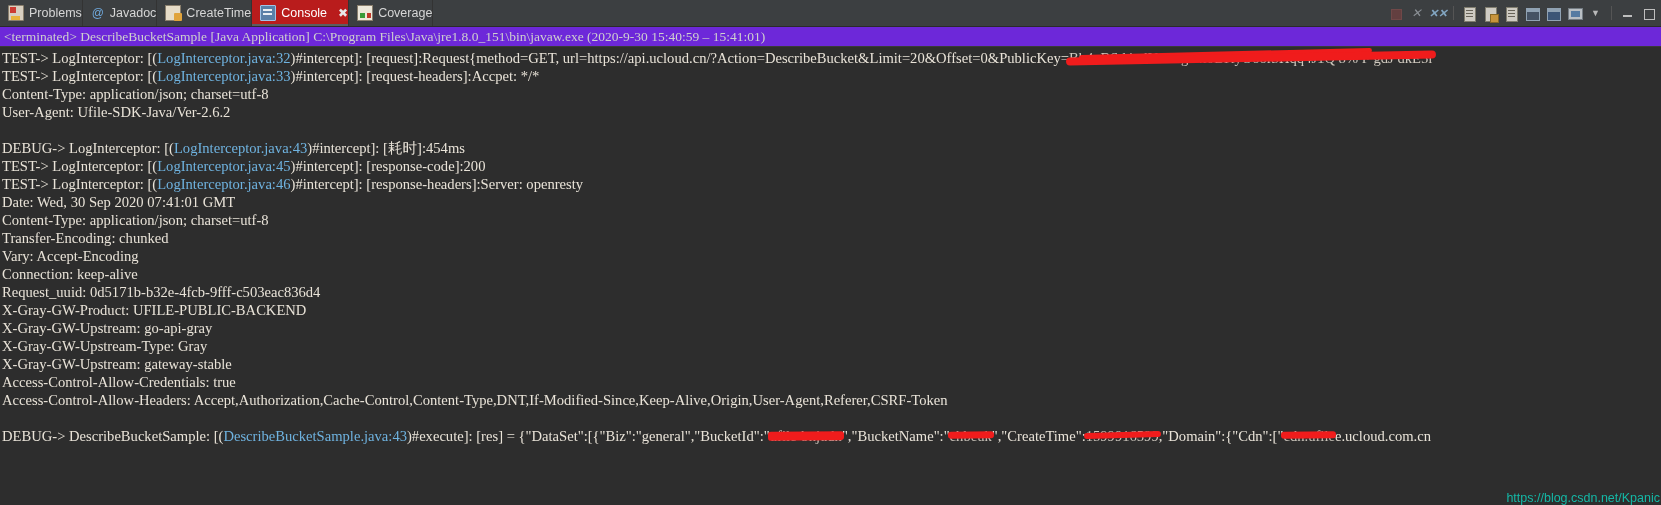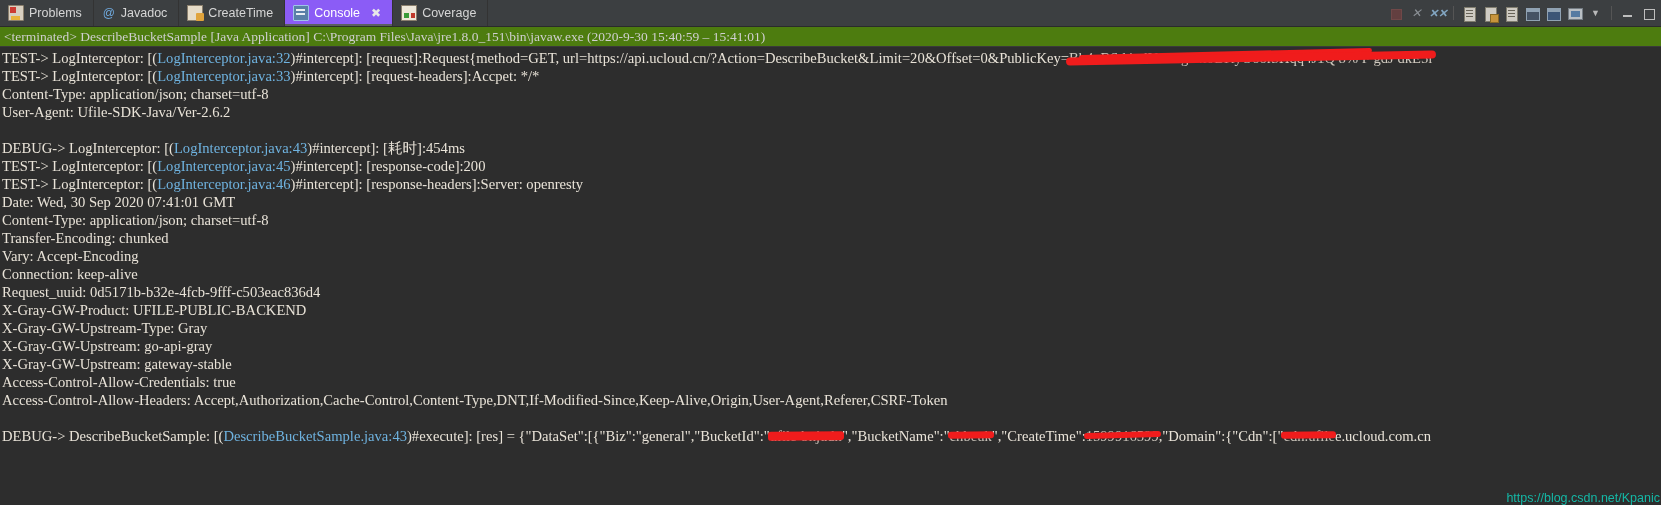--- a/index.html
+++ b/index.html
@@ -14,27 +14,27 @@
   
   .tabbar{
     position:relative;height:26px;width:1661px;
     background:#3c3f41;
     border-bottom:1px solid #2b2b2b;
     display:flex;align-items:stretch;
     font-family:"Liberation Sans","DejaVu Sans",sans-serif;
   }
   .tab{
     display:flex;align-items:center;gap:5px;
-    padding:0 11px 0 8px;
+    padding:0 0 0 8px;
     color:#d6d6d6;font-size:12.5px;
     border-right:1px solid #333;
     cursor:default;white-space:nowrap;
   }
   .tab.active{
-    background:#8b5cf6;
+    background:#b91c1c;
     color:#ffffff;
     box-shadow:inset 0 -2px 0 #5a5e60;
   }
   .tab .label{line-height:26px;}
   .tabclose{
     font-size:12px;color:#e8e8e8;font-weight:bold;
     margin-left:6px;line-height:1;cursor:pointer;
   }
   .ticon{width:14px;height:14px;display:inline-block;position:relative;flex:0 0 auto;}
 
@@ -77,21 +77,21 @@
   .g-mon:after{content:"";position:absolute;left:2px;top:2px;width:9px;height:6px;background:#5b86b3;}
   .g-caret{color:#cfcfcf;font-size:9px;line-height:17px;text-align:center;display:block;font-family:"Liberation Sans",sans-serif;}
   .g-min{position:absolute;left:4px;bottom:5px;width:9px;height:2px;background:#d5d5d5;}
   .g-max{position:absolute;left:4px;top:4px;width:9px;height:9px;border:1.5px solid #d5d5d5;}
 
   
   .statusline{
     height:19px;line-height:19px;
     padding-left:4px;
     color:#cfcfcf;font-size:13.5px;
-    background:#4d7c0f;
+    background:#6d28d9;
     white-space:nowrap;overflow:hidden;
     border-bottom:1px solid #3a3a3a;
   }
 
   
   .console{
     position:relative;
     background:#2d2d2d;
     height:460px;width:1661px;
     overflow:hidden;
@@ -253,22 +253,22 @@
       <span>TEST-&gt; LogInterceptor: [(</span><span class="lk">LogInterceptor.java:46</span><span>)#intercept]: [response-headers]:Server: openresty</span>
     </div>
 
     <div class="ln">Date: Wed, 30 Sep 2020 07:41:01 GMT</div>
     <div class="ln">Content-Type: application/json; charset=utf-8</div>
     <div class="ln">Transfer-Encoding: chunked</div>
     <div class="ln">Vary: Accept-Encoding</div>
     <div class="ln">Connection: keep-alive</div>
     <div class="ln">Request_uuid: 0d5171b-b32e-4fcb-9fff-c503eac836d4</div>
     <div class="ln">X-Gray-GW-Product: UFILE-PUBLIC-BACKEND</div>
+    <div class="ln">X-Gray-GW-Upstream: go-api-gray</div>
     <div class="ln">X-Gray-GW-Upstream-Type: Gray</div>
-    <div class="ln">X-Gray-GW-Upstream: go-api-gray</div>
     <div class="ln">X-Gray-GW-Upstream: gateway-stable</div>
     <div class="ln">Access-Control-Allow-Credentials: true</div>
     <div class="ln">Access-Control-Allow-Headers: Accept,Authorization,Cache-Control,Content-Type,DNT,If-Modified-Since,Keep-Alive,Origin,User-Agent,Referer,CSRF-Token</div>
 
     <div class="ln blank"></div>
 
     <div class="ln">
       <span>DEBUG-&gt; DescribeBucketSample: [(</span><span class="lk">DescribeBucketSample.java:43</span><span>)#execute]: [res] = {"DataSet":[{"Biz":"general","BucketId":"</span><span class="redact thick"><span class="txt">ufile-bnjudn</span></span><span>","BucketName":"</span><span class="redact"><span class="txt">chbeuk</span></span><span>","CreateTime":</span><span class="redact thin slant"><span class="txt">1599916599</span></span><span>,"Domain":{"Cdn":["</span><span class="redact"><span class="txt">cdn.ufile</span></span><span>e.ucloud.com.cn</span>
     </div>
 

